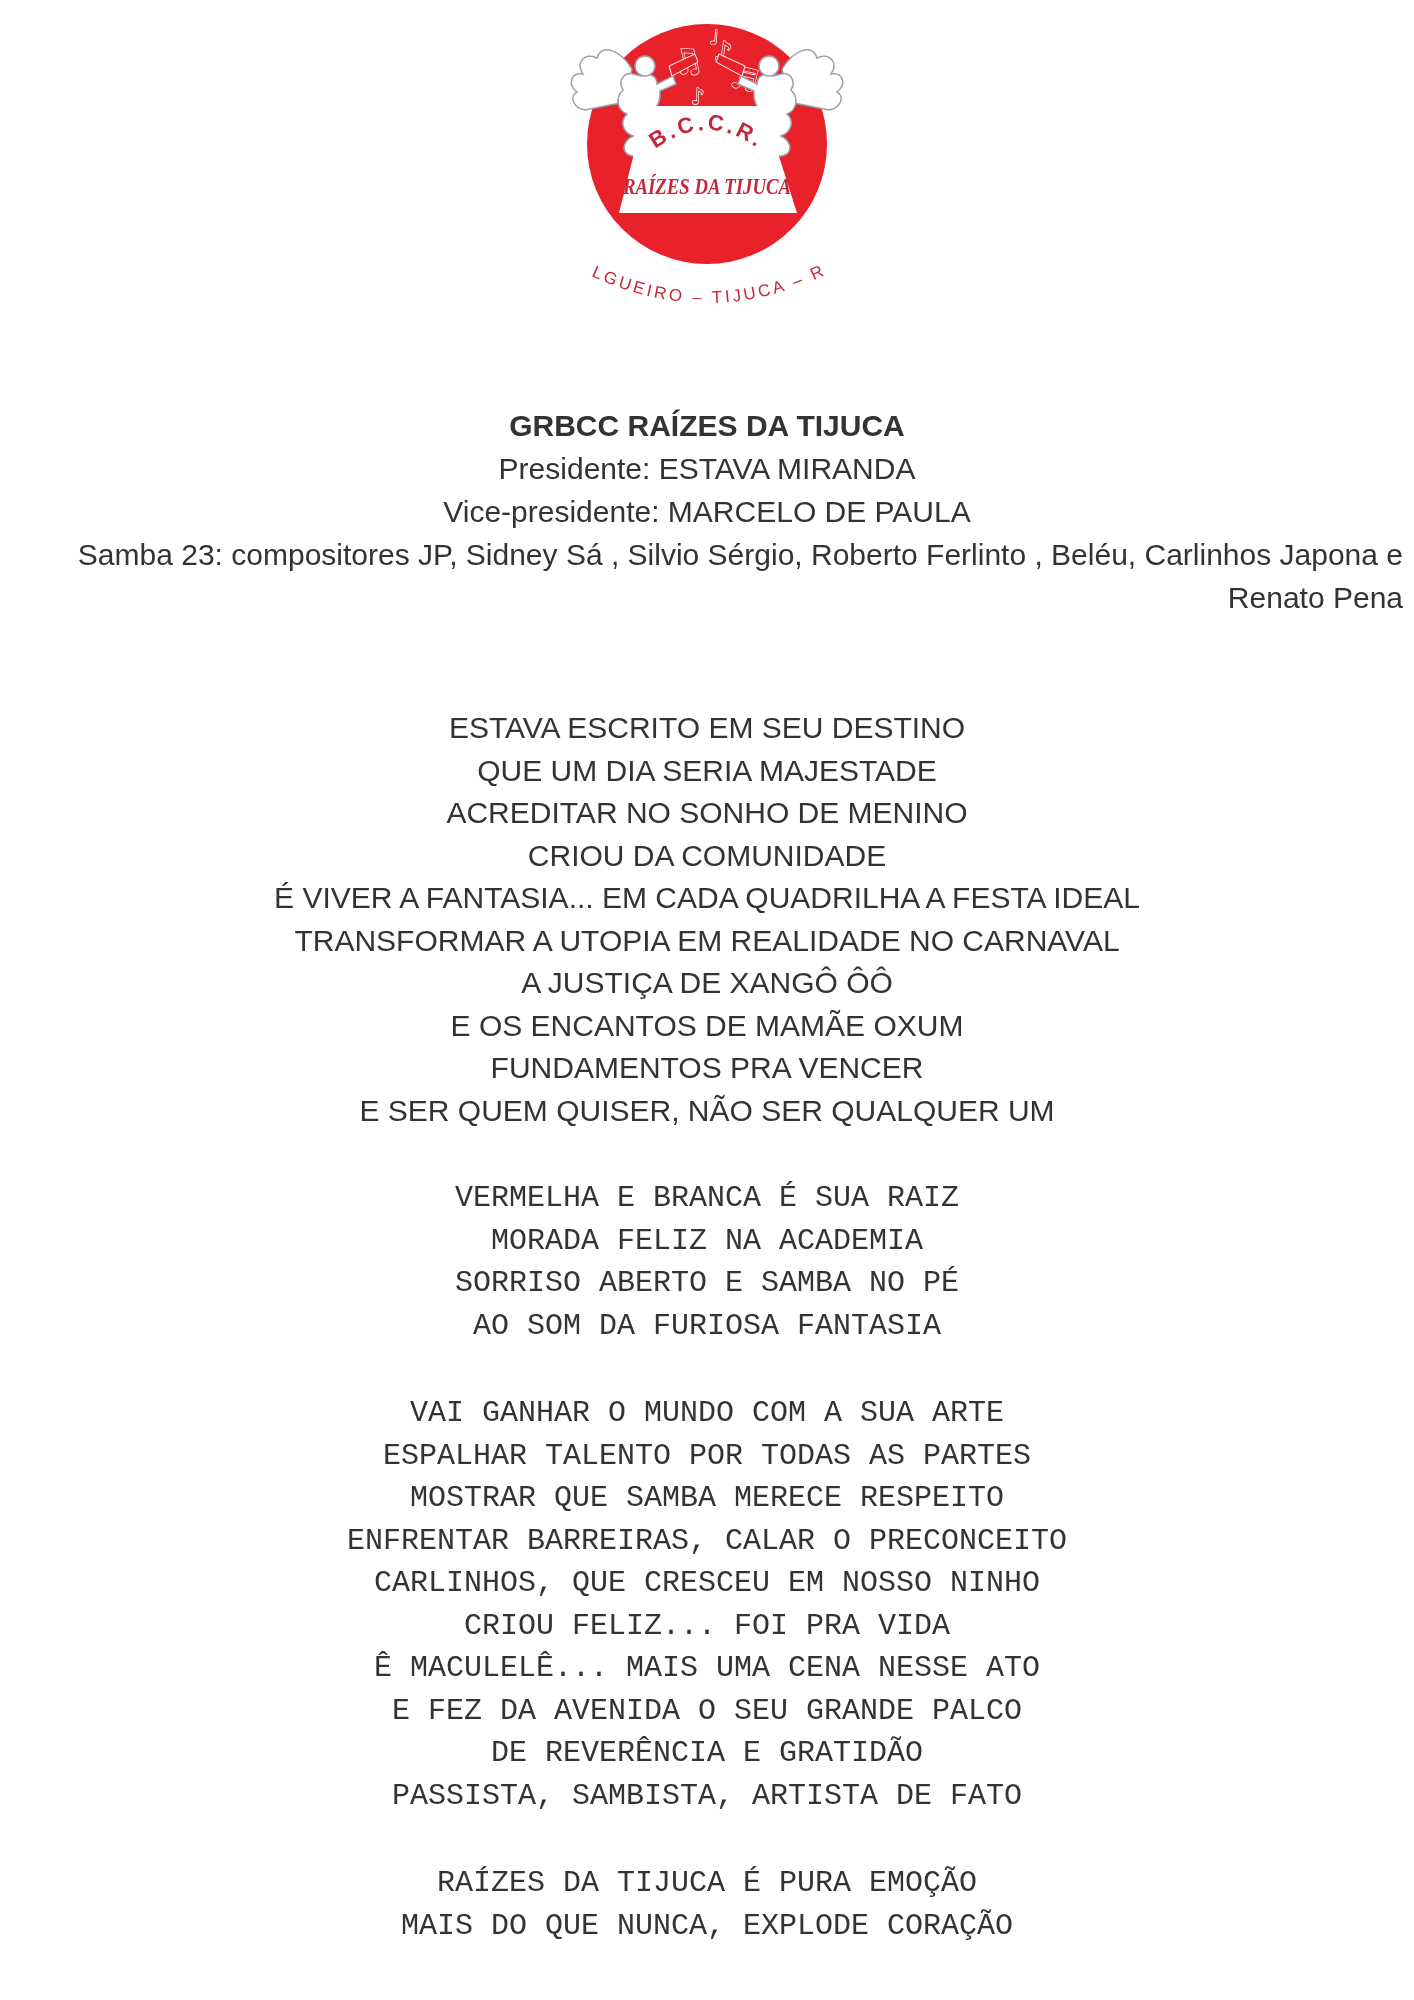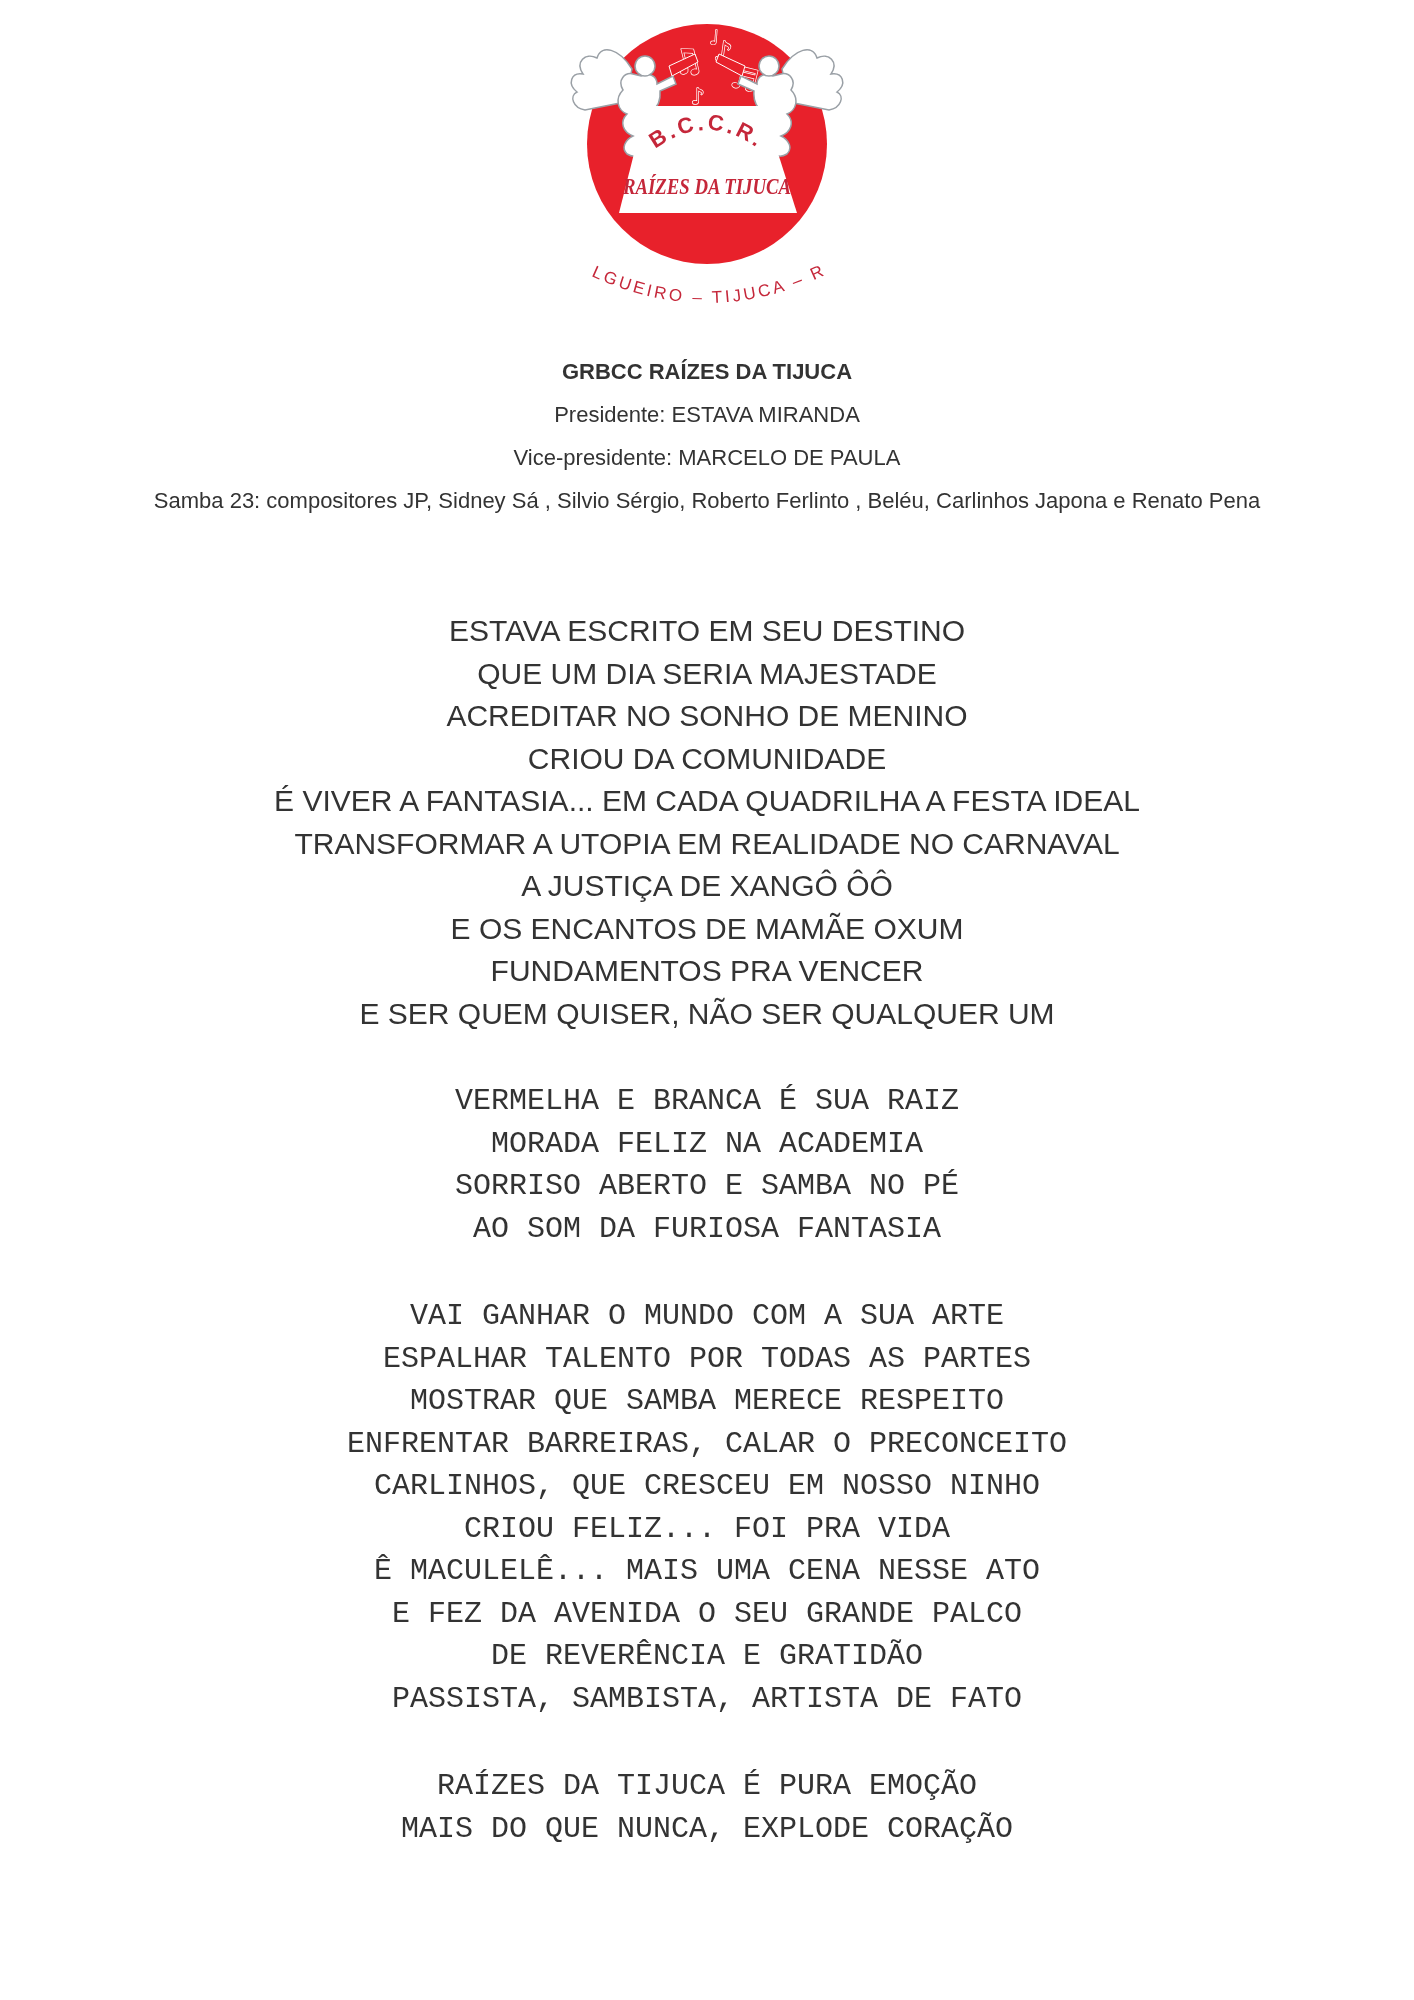--- a/index.html
+++ b/index.html
@@ -22,30 +22,31 @@
   .logo-wrap {
     padding-top: 14px;
     display: flex;
     justify-content: center;
   }
   .logo-svg {
     width: 300px;
     height: 312px;
   }
   .header {
-    margin-top: 24px;
-    font-size: 22px;
+    margin-top: 78px;
+    font-size: 30px;
     line-height: 43px;
   }
   .page-title {
     font-weight: bold;
   }
   .credits {
     max-width: 1392px;
     margin: 0 auto;
+    text-align: right;
   }
   .lyrics {
     margin-top: 88px;
     font-size: 30px;
     line-height: 42.5px;
   }
   .stanza + .stanza {
     margin-top: 45px;
     font-family: Liberation Mono, monospace;
   }

